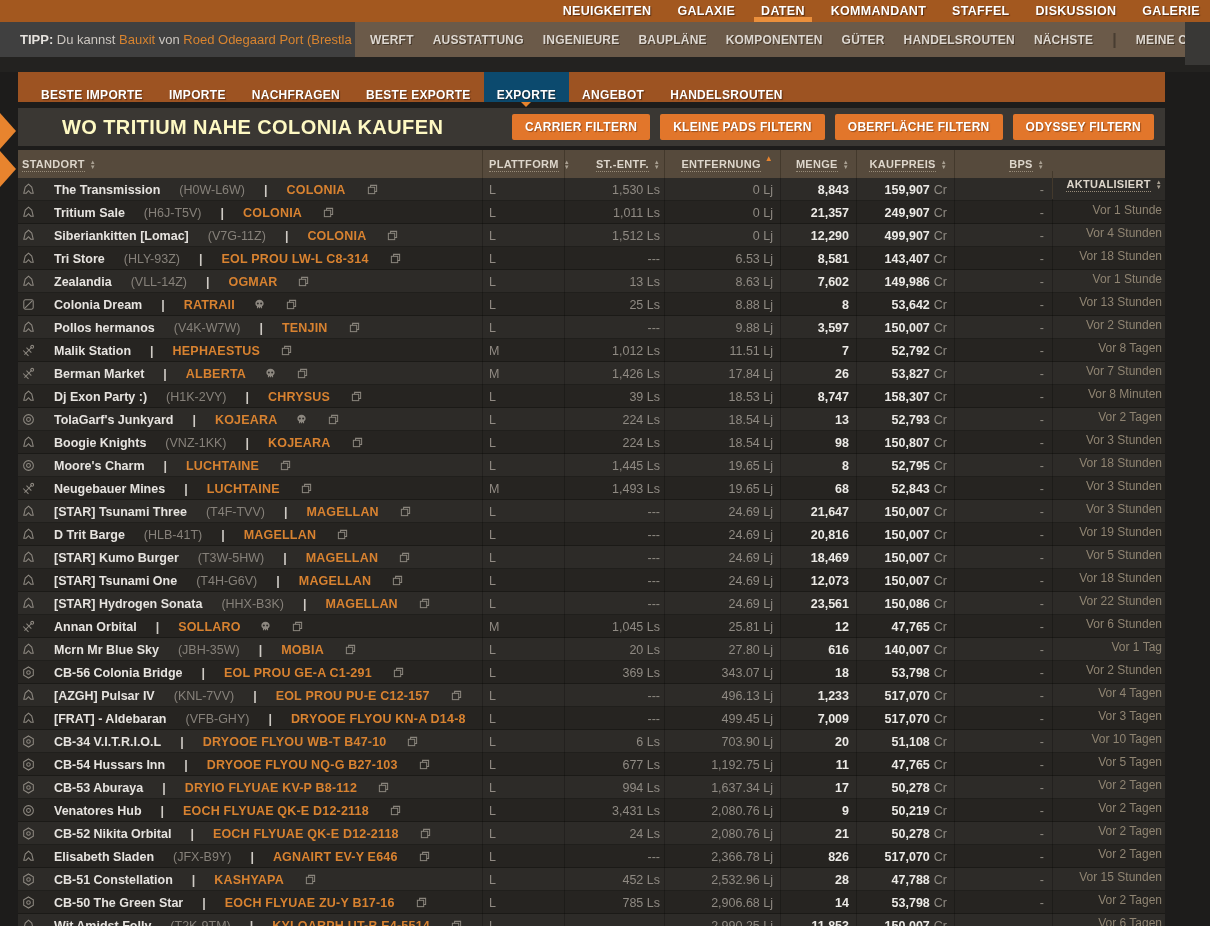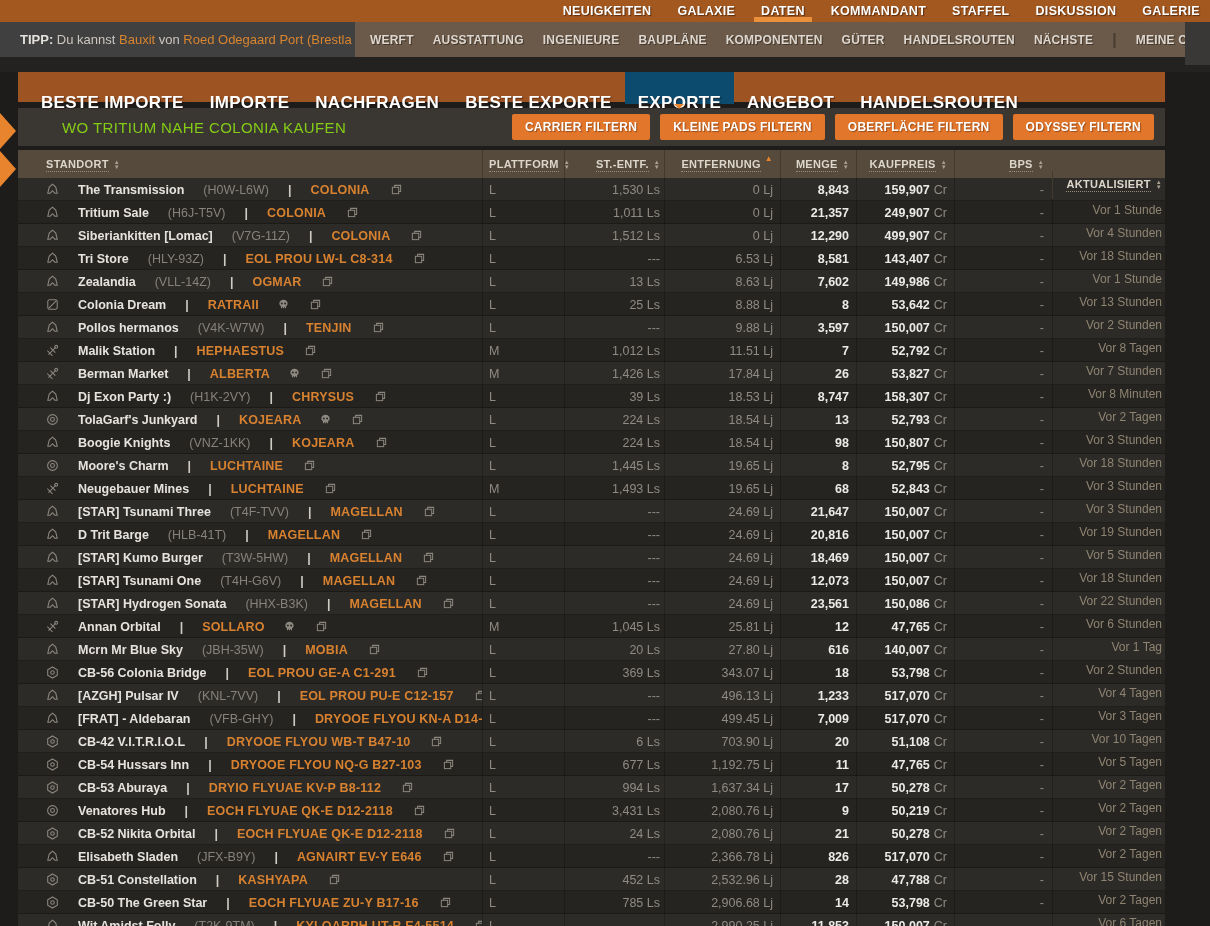--- a/index.html
+++ b/index.html
@@ -48,38 +48,38 @@
   }
   
   .band { width:100%; height:15px; background:#232220; }
   .content { width:1147px; margin-left:18px; }
   
   .tabbar {
     margin-top:0; height:30px; background:#9d5322;
     display:flex; align-items:stretch; padding-left:10px;
   }
   .tab {
-    line-height:30px; padding:16px 13px; color:#fff; font-size:17px; font-weight:bold;
+    line-height:30px; padding:8px 13px; color:#fff; font-size:12px; font-weight:bold;
     letter-spacing:.3px; text-shadow:1px 1px 1px rgba(40,15,0,.55);
     position:relative; cursor:pointer; white-space:nowrap;text-align:center;
   }
   .tab.active { background:#0c4a6e; }
   .tab.active::after {
     content:""; position:absolute; top:100%; left:50%; margin-left:-5px;
     border-left:5px solid transparent; border-right:5px solid transparent;
     border-top:5px solid #e8842e;
   }
   .gap6 { height:6px; } .gap4 { height:4px; }
   
   .titlebar {
     height:38px; background:#3a3733; display:flex; align-items:center;
     padding:0 11px 0 44px;
   }
   .page-title {
-    color:#84cc16; font-size:15px; font-weight:normal; letter-spacing:.4px;
+    color:#fef9c3; font-size:20px; font-weight:bold; letter-spacing:.4px;
     white-space:nowrap;
   }
   .filter-buttons { margin-left:auto; display:flex; gap:10px;align-items:flex-end; }
   .fbtn {
     background:#e2762b; border:0; border-radius:2px; color:#fff;
     font-family:"Liberation Sans",sans-serif; font-size:12px; font-weight:bold;
     letter-spacing:.3px; padding:6px 13px; text-shadow:1px 1px 1px rgba(40,15,0,.4);
     cursor:pointer; white-space:nowrap;
   }
   
@@ -94,21 +94,21 @@
     display:flex; height:28px; background:#564a3c; align-items:center;
     font-size:11px; font-weight:bold; color:#ddd6cb; letter-spacing:.3px;
   }
   .th { display:flex; align-items:center; height:100%; padding-top:1px; cursor:pointer; }
   .th + .th { border-left:1px solid #43392c; }
   .th-label { border-bottom:1px dotted #978b79; padding-bottom:1px; white-space:nowrap; }
   .sort-pair { display:inline-flex; flex-direction:column; margin-left:5px; line-height:5px; font-size:6px; color:#aaa193; }
   .sort-asc { margin-left:4px; font-size:8px; color:#e8842e; align-self:flex-start; margin-top:3px; }
   .right { justify-content:flex-end; }
   
-  .c-standort { width:464px; padding-left:28px; }
+  .c-standort { width:464px; padding-left:4px; }
   .c-platform { width:82px;  padding-left:6px; }
   .c-stdist   { width:100px; padding-right:4px; }
   .c-dist     { width:116px; padding-right:7px; }
   .c-menge    { width:76px;  padding-right:7px; }
   .c-price    { width:98px;  padding-right:7px; }
   .c-bps      { width:98px;  padding-right:8px; }
   .c-updated  { flex:1;      padding-right:3px;margin-top:41px; }
   
   .trow {
     display:flex; height:23px; align-items:center; font-size:12.5px;
@@ -1046,21 +1046,21 @@
     <div class="cell c-updated">Vor 10 Tagen</div>
   </div>
       <div class="trow">
     <div class="cell c-standort">
       <span class="sicon">
             <svg width="13" height="13" viewBox="0 0 16 16">
               <path fill="none" stroke="currentColor" stroke-width="1.3" d="M8 1.2 L13.9 4.6 L13.9 11.4 L8 14.8 L2.1 11.4 L2.1 4.6 Z"></path>
               <circle fill="none" stroke="currentColor" stroke-width="1.3" cx="8" cy="8" r="2.2"></circle>
             </svg>
           </span>
-      <span class="sname">CB-42 V.I.T.R.I.O.L</span>
+      <span class="sname">CB-34 V.I.T.R.I.O.L</span>
 
       <span class="ssep">|</span>
       <span class="ssys">DRYOOE FLYOU WB-T B47-10</span>
 
       <span class="copyic">
             <svg width="11" height="11" viewBox="0 0 12 12">
               <rect x="1.5" y="3.6" width="6.9" height="6.9" fill="none" stroke="currentColor" stroke-width="1.1"></rect>
               <path fill="none" stroke="currentColor" stroke-width="1.1" d="M3.9 3.6 V1.5 H10.5 V8.1 H8.4"></path>
             </svg>
           </span>

